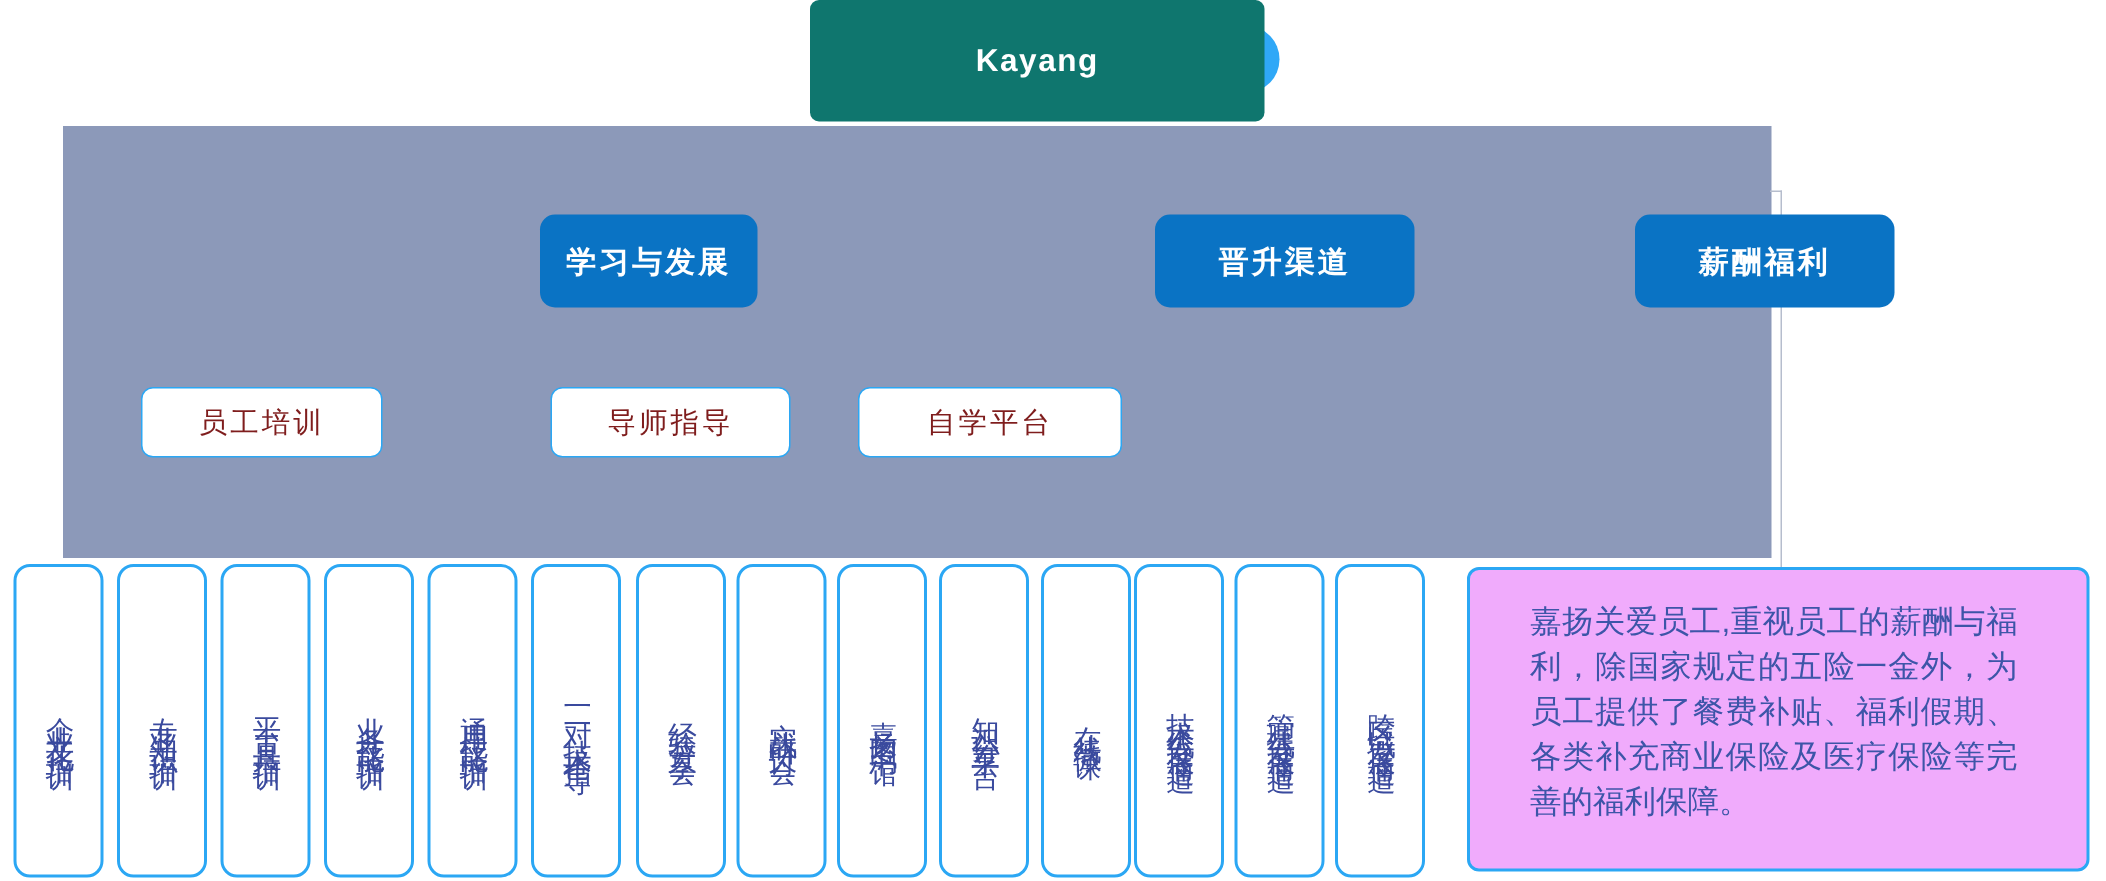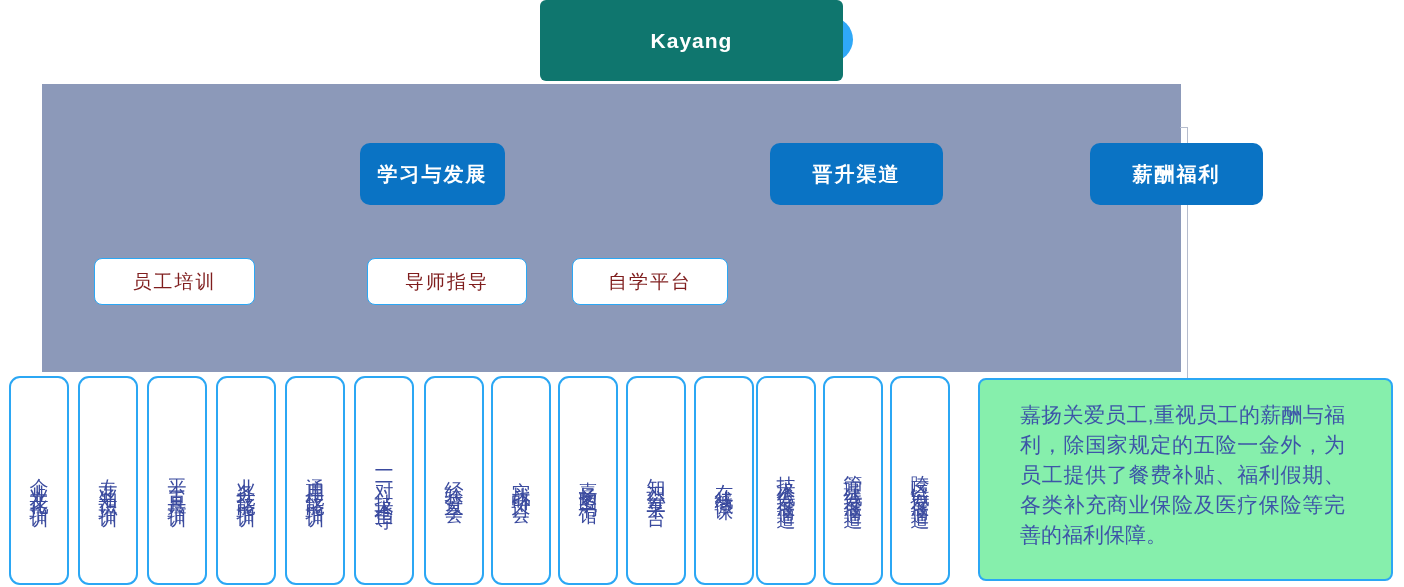--- a/index.html
+++ b/index.html
@@ -38,35 +38,35 @@
   .cat-compensation { left:1090px; width:173px;text-align:right; }
   
   .method-box {
     position:absolute; top:258px; height:47px; background:#ffffff;
     border:1.5px solid #2BA7F4; border-radius:8px; color:#7f1d1d; z-index:2;
     display:flex; align-items:center; justify-content:center;
     font-size:19px; font-weight:500; letter-spacing:2px; box-sizing:border-box;
   }
   .method-training { left:94px; width:161px; }
   .method-mentor { left:367px; width:160px; }
-  .method-selfstudy { left:572px; width:156px; }
+  .method-selfstudy { left:572px; width:176px; }
   
   .v-box {
     position:absolute; top:376px; width:60px; height:209px; background:#ffffff;
     border:2px solid #2BA7F4; border-radius:11px; box-sizing:border-box; z-index:2;
     display:flex; align-items:center; justify-content:center;
   }
   .v-box span {
     writing-mode:vertical-rl; text-orientation:mixed;
     font-size:19px; font-weight:500; letter-spacing:6px; color:#3A4A9E;
   }
   
   .note-box {
     position:absolute; left:978px; top:378px; width:415px; height:203px;
-    background:#86efac; border:2px solid #2BA7F4; border-radius:8px; z-index:2;
+    background:#f0abfc; border:2px solid #2BA7F4; border-radius:8px; z-index:2;
     box-sizing:border-box; padding:20px 46px 0 40px;
     color:#3D55A8; font-size:21px; line-height:30px; text-align:justify;
   }
 </style>
 </head>
 <body>
 
 <div class="stage">
 
   <div class="top-bump"></div>

